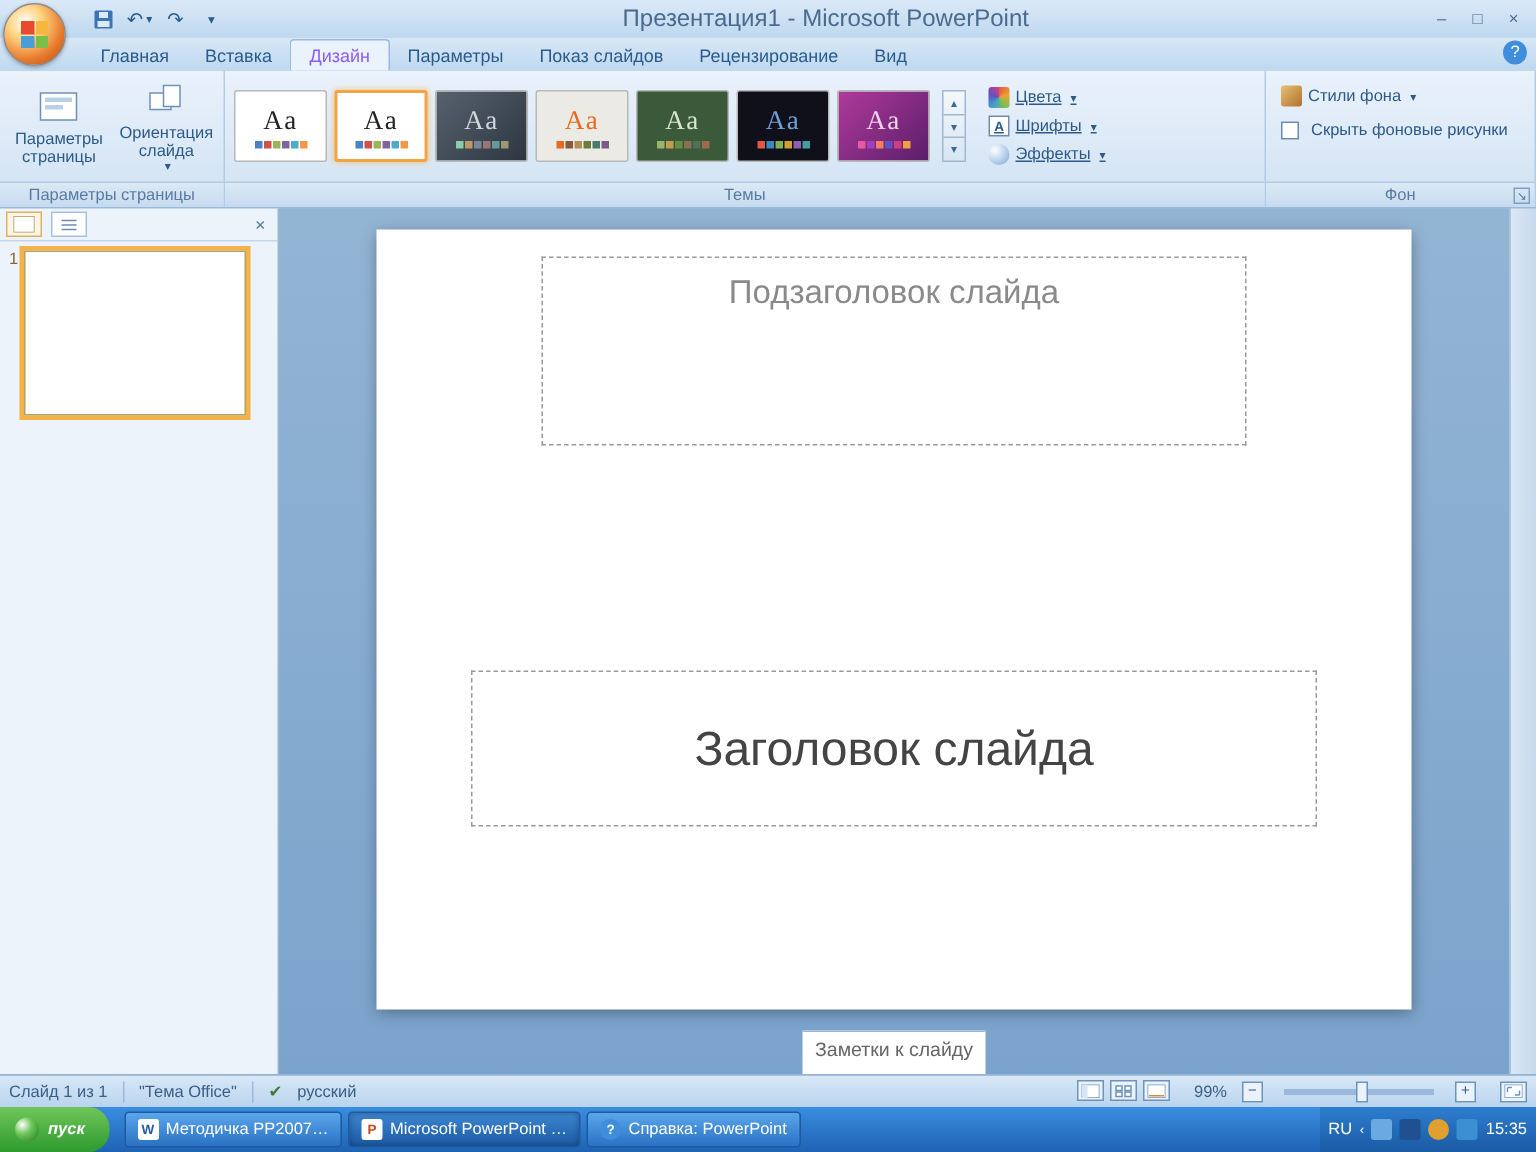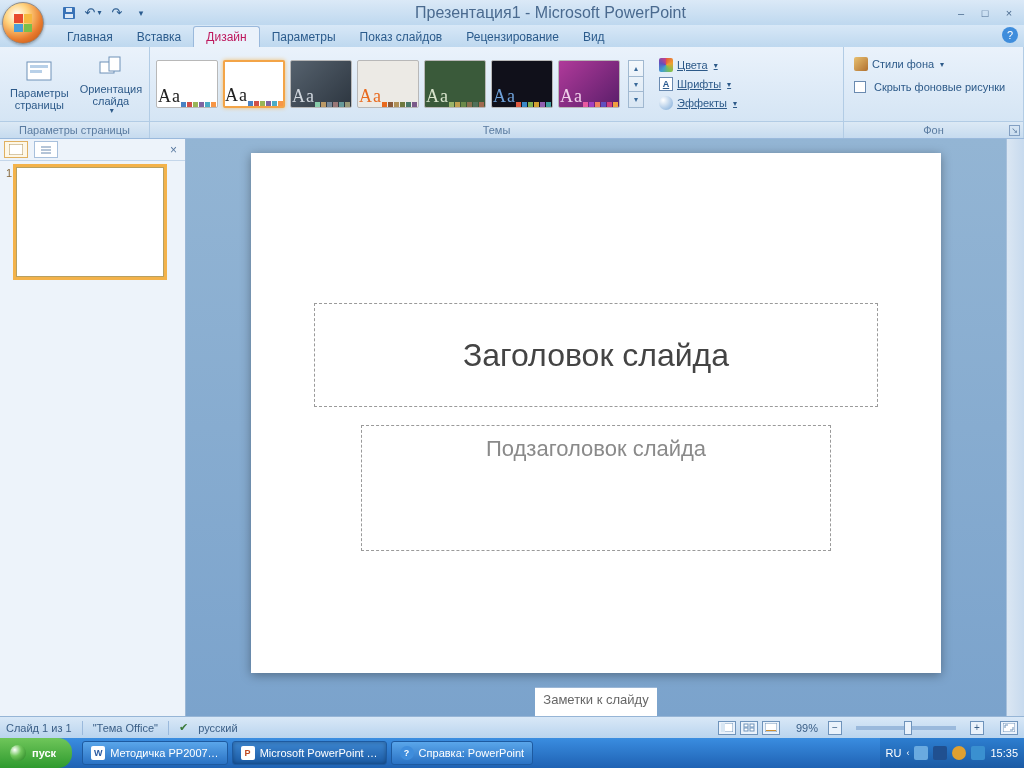--- a/index.html
+++ b/index.html
@@ -11,33 +11,33 @@
 .office-btn .quad { width: 18px; height: 18px; display: grid; grid-template: 1fr 1fr / 1fr 1fr; gap: 1px; }
 .office-btn .quad div:nth-child(1){background:#e74a2e;} .office-btn .quad div:nth-child(2){background:#f6b73e;} .office-btn .quad div:nth-child(3){background:#4a9ed8;} .office-btn .quad div:nth-child(4){background:#7bbf4a;}
 .qat { margin-left: 55px; display: flex; align-items: center; gap: 4px; }
 .qat-item { width: 20px; height: 18px; display: flex; align-items: center; justify-content: center; color: #2a5b8f; font-size: 13px; border-radius: 2px; }
 .titlebar .title { flex:1; text-align:center; font-size: 16px; }
 .winctl { display:flex; gap:2px; }
 .winctl div { width:22px; height:16px; display:flex; align-items:center; justify-content:center; color:#4a6a8f; font-size:11px;}
 
 .tabs { height: 22px; background: linear-gradient(to bottom,#d8e8f7,#bed8ef); display:flex; align-items:flex-end; padding-left:55px; font-size:12px; position: relative; }
 .tab { padding: 3px 12px; color:#2b5b8c; cursor:default; border-top-left-radius:3px; border-top-right-radius:3px; }
-.tab.active { background:#eaf2fb; border:1px solid #9ab9dc; border-bottom:none; color:#be185d;}
+.tab.active { background:#eaf2fb; border:1px solid #9ab9dc; border-bottom:none; color:#8b5cf6;}
 .help-icon { position:absolute; right:6px; top:2px; width:16px; height:16px; border-radius:50%; background:#3f8ddc; color:#fff; font-size:11px; display:flex; align-items:center; justify-content:center;}
 
 .ribbon { height: 92px; background: linear-gradient(to bottom,#eaf2fb,#d0e2f3); border-bottom:1px solid #9ab9dc; display:flex; font-size:11px; color:#2d5a89; }
 .group { border-right:1px solid #b2cce5; display:flex; flex-direction:column; position:relative; }
 .group-body { flex:1; display:flex; align-items:center; padding: 3px 6px; gap:3px;}
 .group-label { height:17px; text-align:center; font-size:11px; color:#5a7ba0; background:linear-gradient(to bottom,#dce9f5,#c6dbef); border-top:1px solid #b2cce5; display:flex; align-items:center; justify-content:center; position:relative;}
 .group-label .launcher { position:absolute; right:3px; width:11px; height:11px; border:1px solid #829fc2; font-size:8px; display:flex; align-items:center; justify-content:center; color:#5a7ba0;}
 .bigbtn { display:flex; flex-direction:column; align-items:center; justify-content:center; padding: 2px 4px; text-align:center; line-height:1.1; border-radius:3px; }
 .bigbtn .ico { width:32px; height:28px; margin-bottom:2px; display:flex; align-items:center; justify-content:center;}
 .arrow-dn { font-size:8px; margin-left:2px;}
 
-.theme-thumb { width:62px; height:48px; border:1px solid #b8b8b8; background:#fff; display:flex; flex-direction:row; align-items:flex-end; justify-content:center; border-radius:2px; position:relative; }
+.theme-thumb { width:62px; height:48px; border:1px solid #b8b8b8; background:#fff; display:flex; flex-direction:column; align-items:center; justify-content:center; border-radius:2px; position:relative; }
 .theme-thumb.sel { border:2px solid #f3a447; box-shadow:0 0 4px #f3c070; }
 .theme-thumb .aa { font-family: Georgia, serif; font-size:18px; letter-spacing:1px;}
 .theme-thumb .dots { display:flex; gap:1px; margin-top:3px;}
 .theme-thumb .dots span { width:5px; height:5px;}
 .theme-gallery { display:flex; gap:5px; align-items:center;}
 .gallery-scroll { width:16px; height:48px; border:1px solid #a0b8d0; background:linear-gradient(#f4f8fc,#d8e6f3); display:flex; flex-direction:column; margin-left:3px;}
 .gallery-scroll div { flex:1; display:flex; align-items:center; justify-content:center; font-size:8px; color:#3a6a9a; border-bottom:1px solid #a0b8d0;}
 .gallery-scroll div:last-child{border:none;}
 
 .small-stack { display:flex; flex-direction:column; gap:1px; padding:2px 2px;text-decoration:underline;}
@@ -66,21 +66,21 @@
 
 .statusbar { height:22px; background:linear-gradient(to bottom,#d9e8f7,#b9d4ee); border-top:1px solid #96b5d6; display:flex; align-items:center; font-size:11px; color:#3a5e86; padding:0 6px; gap:10px;}
 .statusbar .sep { width:1px; height:14px; background:#9ab9dc;}
 .statusbar .spacer{flex:1;}
 .viewbtn { width:18px; height:14px; border:1px solid #6e93bb; background:#eaf2fb; margin-left:1px; display:inline-flex; align-items:center; justify-content:center;}
 .zoom-slider { width:100px; height:4px; background:#9ab9dc; position:relative; margin:0 4px;}
 .zoom-slider .knob{ width:8px; height:14px; background:#eaf2fb; border:1px solid #6e93bb; position:absolute; top:-5px; left:48%;}
 .zoom-btn { width:14px; height:14px; border:1px solid #6e93bb; background:#eaf2fb; display:inline-flex; align-items:center; justify-content:center; font-size:10px;}
 
 .taskbar { height:30px; background:linear-gradient(to bottom,#3a8de0,#1f62b3); display:flex; align-items:center; font-size:11px; color:#fff;}
-.start { height:30px; padding:0 16px 0 10px; background:linear-gradient(to bottom,#6fc65a,#2e9a2e); border-radius:0 14px 14px 0; display:flex; align-items:center; gap:6px; font-weight:bold;text-align:right;}
+.start { height:30px; padding:0 16px 0 10px; background:linear-gradient(to bottom,#6fc65a,#2e9a2e); border-radius:0 14px 14px 0; display:flex; align-items:center; gap:6px; font-style:italic; font-weight:bold;text-align:right;}
 .start .orb{ width:16px; height:16px; border-radius:50%; background:radial-gradient(circle at 30% 30%,#fff,#6fc65a 40%,#1e7a1e);}
 .task-item { height:24px; margin:0 2px; padding:0 8px; background:linear-gradient(to bottom,#5aa6ea,#2a72c4); border:1px solid #1d5aa0; border-radius:3px; display:flex; align-items:center; gap:5px; max-width:160px; overflow:hidden; white-space:nowrap;}
 .task-item.active { background:linear-gradient(to bottom,#3d86d0,#1a5aa4); box-shadow:inset 0 0 4px rgba(0,0,0,.3);}
 .tray { margin-left:auto; display:flex; align-items:center; gap:5px; padding:0 6px; background:linear-gradient(to bottom,#2d7ed0,#1a5aa4); height:30px;}
 .tray span { font-size:11px;}
 .task-ico { width:14px; height:14px; background:#fff; border-radius:2px; display:inline-flex; align-items:center; justify-content:center; font-size:9px; color:#1a5aa0; font-weight:bold;}
 
 svg { display:block; }
 </style>
 </head>
@@ -307,25 +307,25 @@
       <div class="thumb-row">
         <div class="thumb-num">1</div>
         <div class="thumb"></div>
       </div>
     </div>
   </div>
 
   <div class="editor" style="min-height:0;">
     <div style="flex:1; display:flex; align-items:center; justify-content:center; width:100%;">
       <div class="slide">
+        <div class="ph sub">
+            <span>Подзаголовок слайда</span>
+          </div>
         <div class="ph title">
             <span>Заголовок слайда</span>
-          </div>
-        <div class="ph sub">
-            <span>Подзаголовок слайда</span>
           </div>
       </div>
     </div>
     <div class="notes"><span>Заметки к слайду</span></div>
   </div>
 
   <div class="vscroll"></div>
 </div>
 
 <div class="statusbar">

